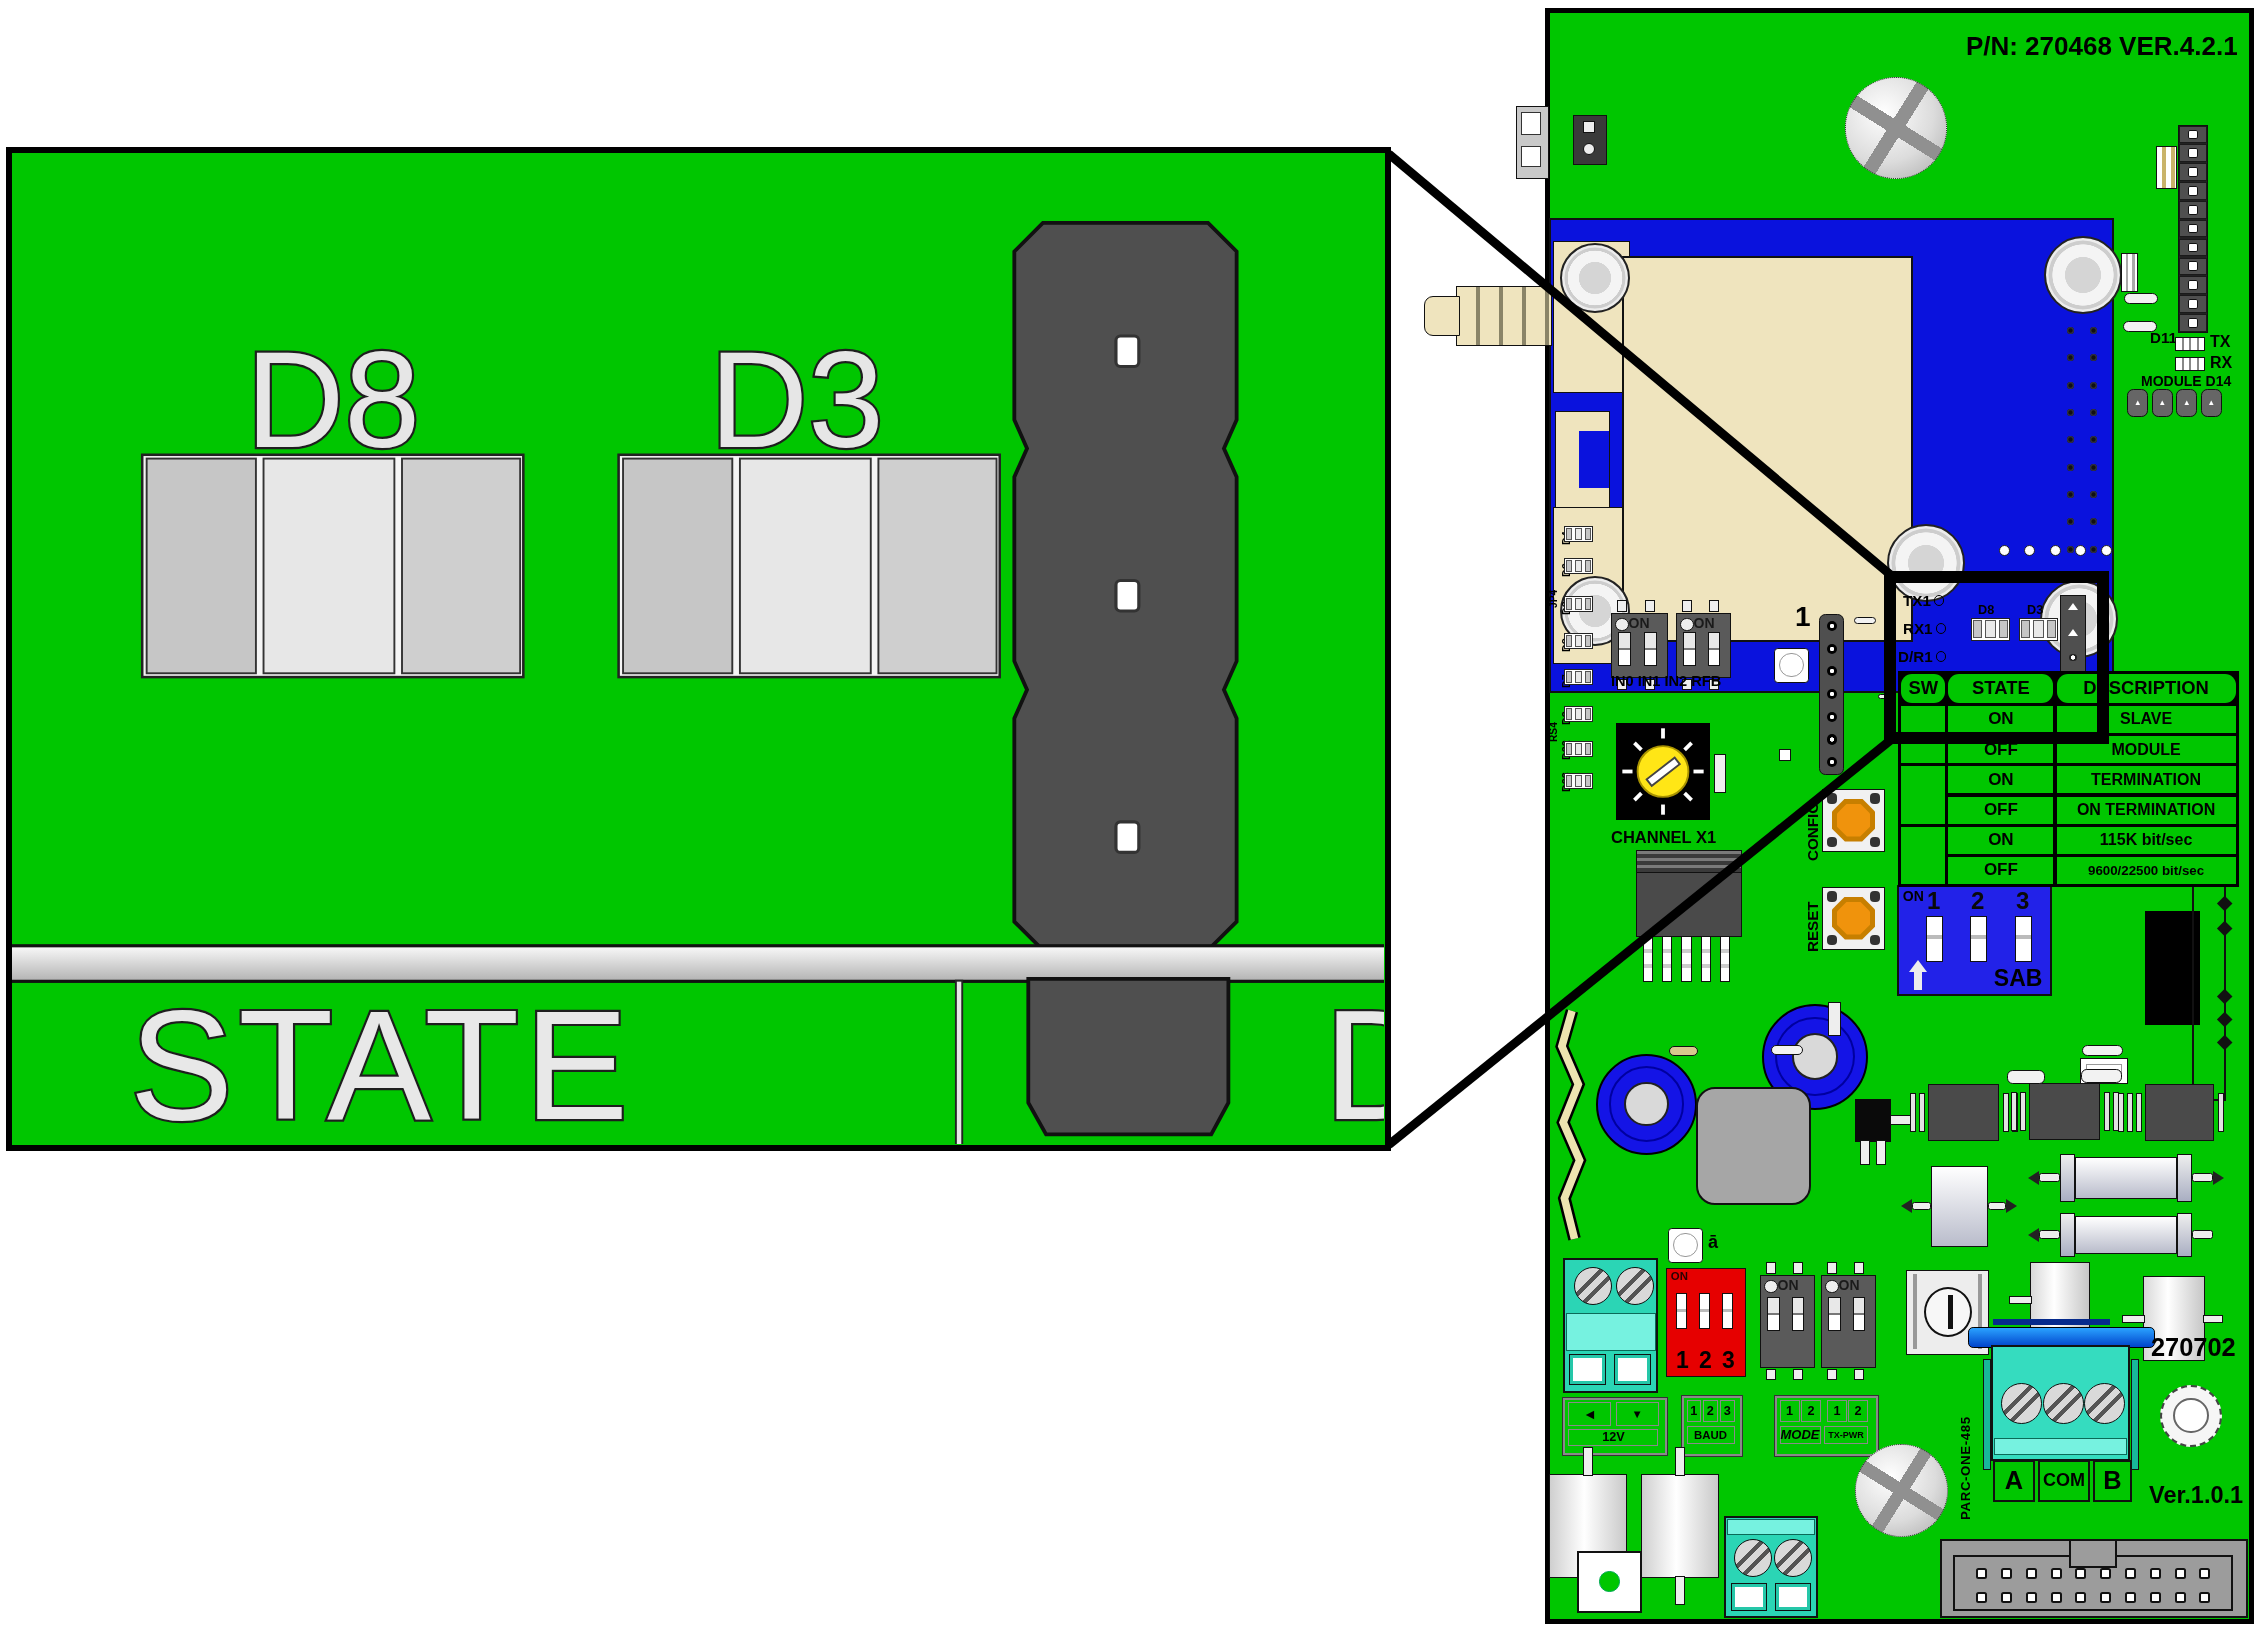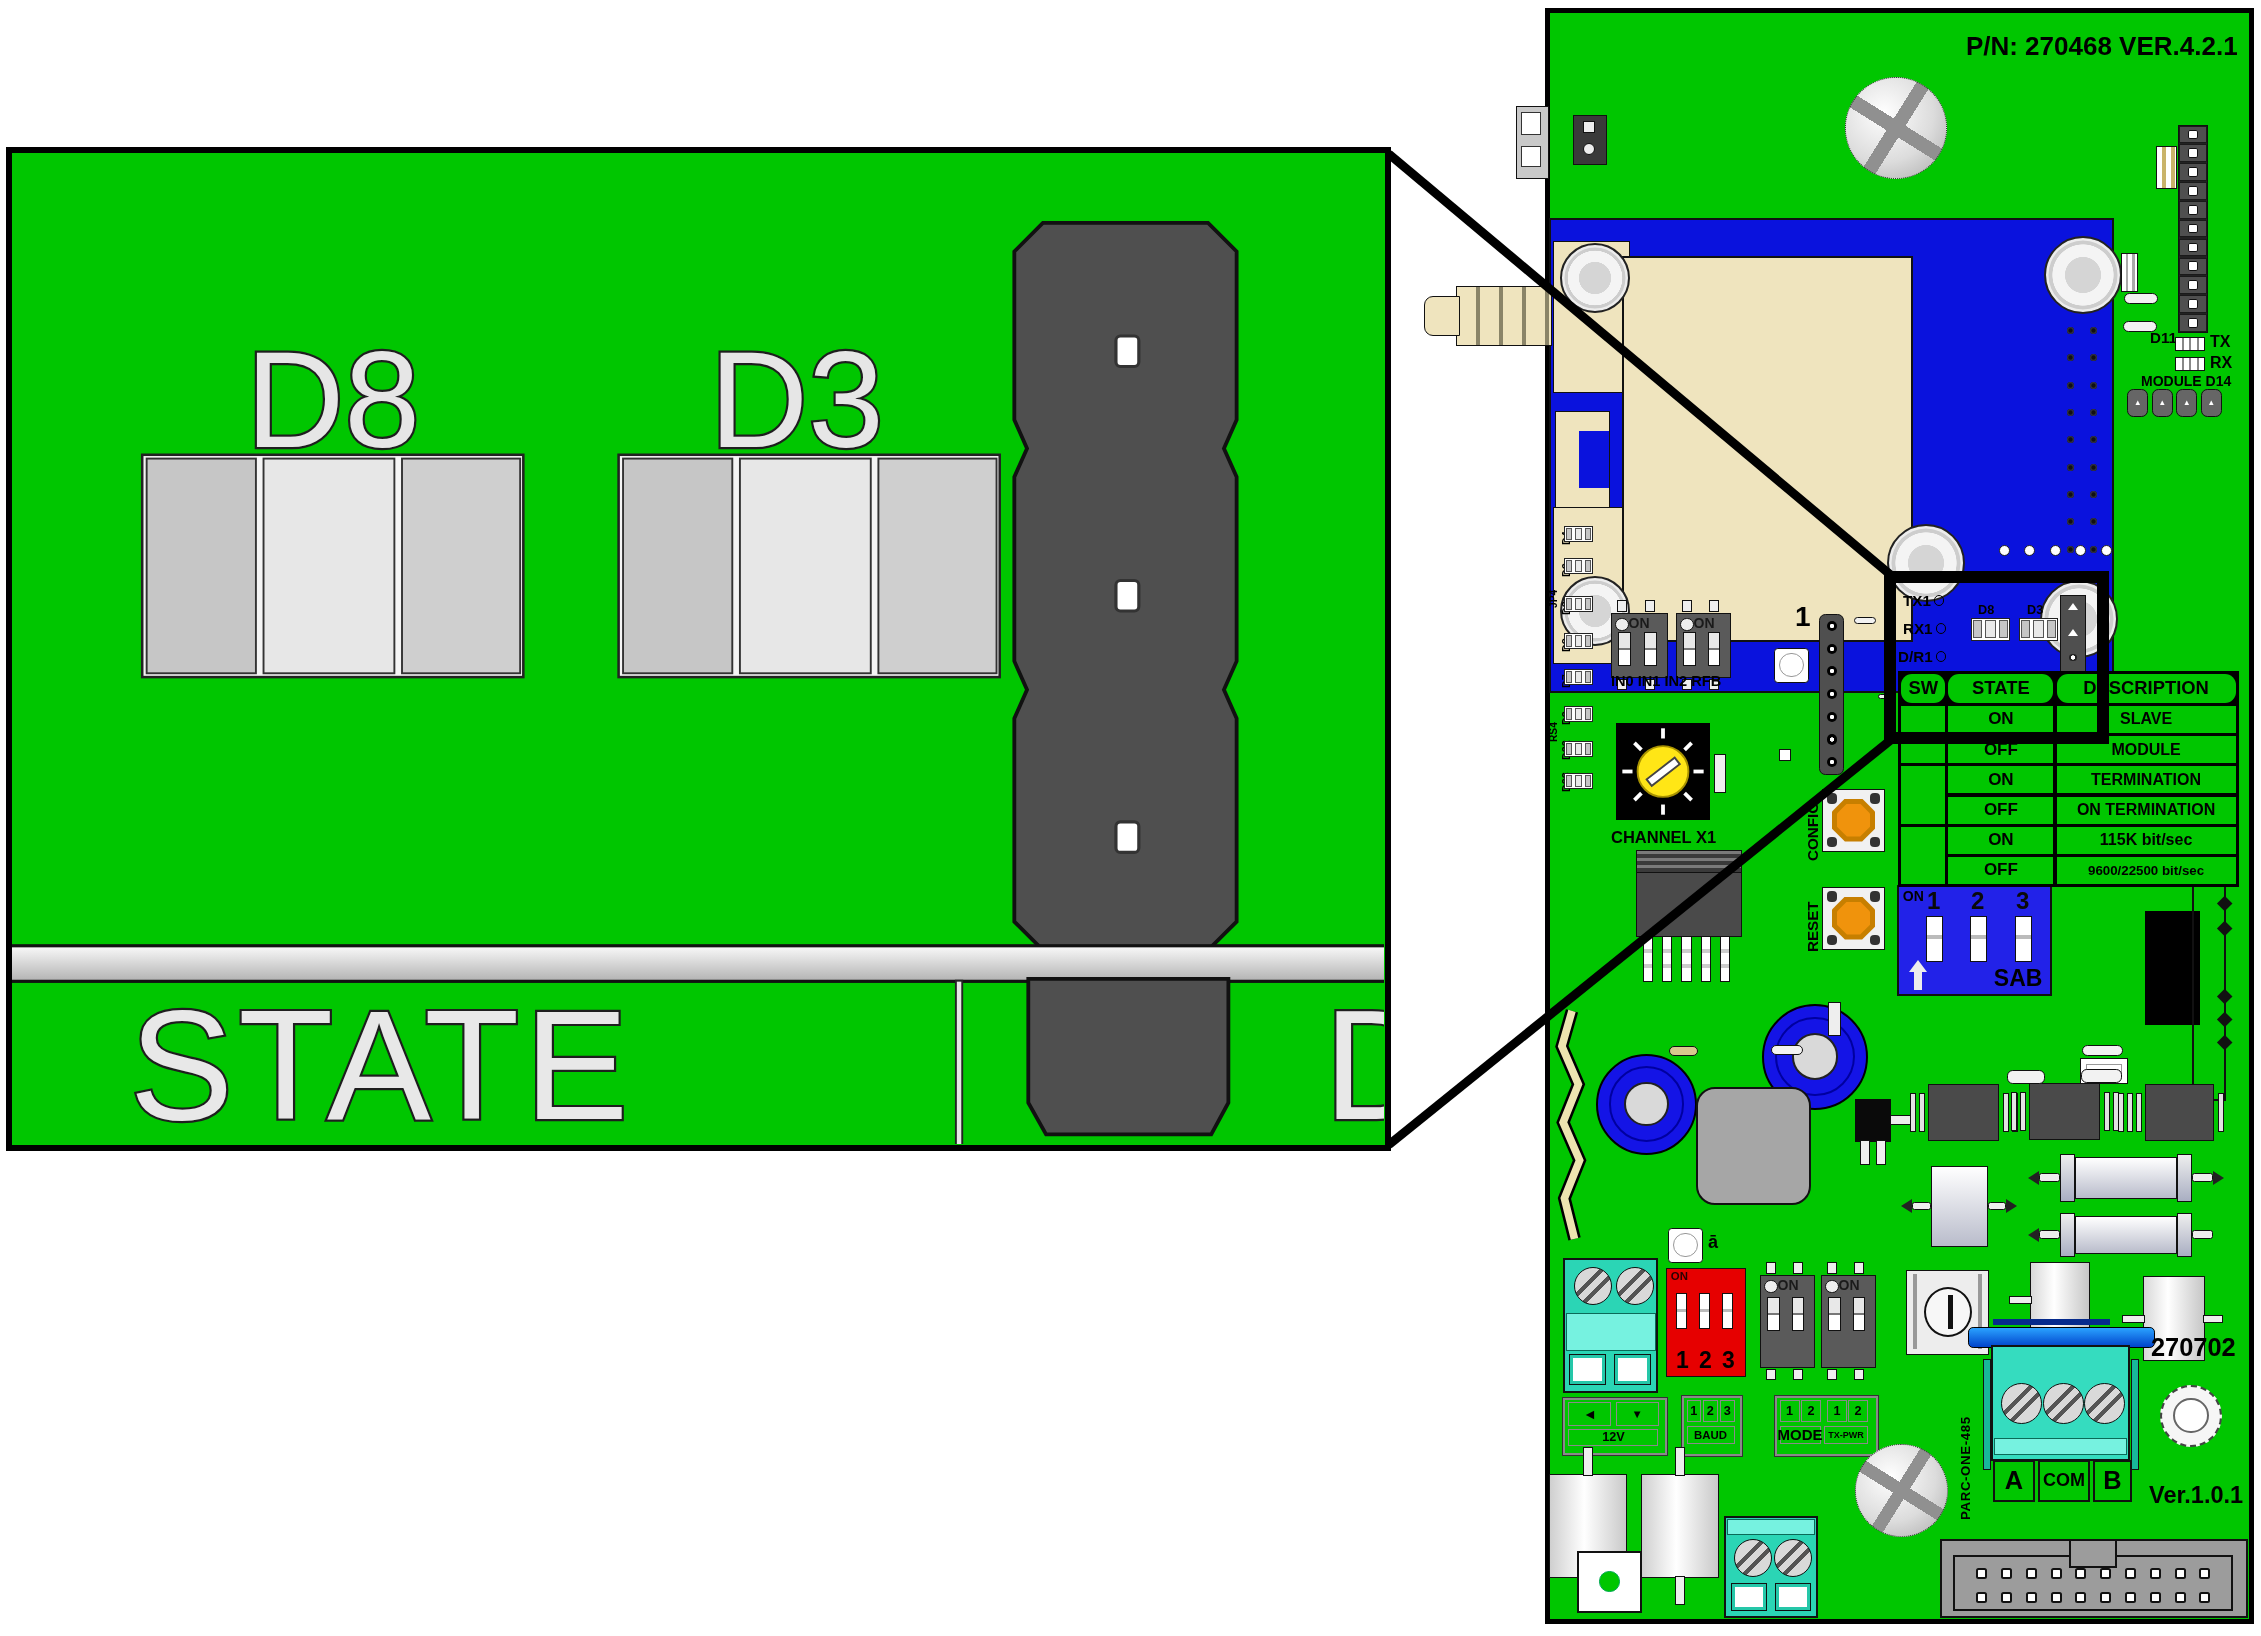--- a/index.html
+++ b/index.html
@@ -570,21 +570,21 @@
       <div class="gcell" style="left:2.5px;top:2.5px;width:12.7px;height:20.3px;font-size:12.7px;">1</div>
       <div class="gcell" style="left:19px;top:2.5px;width:12.7px;height:20.3px;font-size:12.7px;">2</div>
       <div class="gcell" style="left:36px;top:2.5px;width:12.7px;height:20.3px;font-size:12.7px;">3</div>
       <div class="gcell" style="left:2.5px;top:28px;width:46px;height:16.5px;font-size:11.4px;">BAUD</div>
     </div>
     <div class="gbox" style="left:225px;top:1383px;width:99px;height:56px;">
       <div class="gcell" style="left:2.5px;top:2.5px;width:18px;height:20.3px;font-size:12.7px;">1</div>
       <div class="gcell" style="left:24px;top:2.5px;width:18px;height:20.3px;font-size:12.7px;">2</div>
       <div class="gcell" style="left:50px;top:2.5px;width:18px;height:20.3px;font-size:12.7px;">1</div>
       <div class="gcell" style="left:71px;top:2.5px;width:18px;height:20.3px;font-size:12.7px;">2</div>
-      <div class="gcell" style="left:2.5px;top:28px;width:39px;height:16.5px;font-size:15px;">MODE</div>
+      <div class="gcell" style="left:2.5px;top:28px;width:39px;height:16.5px;font-size:13px;font-style:italic;">MODE</div>
       <div class="gcell" style="left:47px;top:28px;width:42px;height:16.5px;font-size:9px;">TX-PWR</div>
     </div>
 
     <div class="stand" style="left:-1.3px;top:1461px;width:76px;height:102px;">
       <i style="top:-28px;"></i>
         <i style="bottom:-28px;"></i>
     </div>
     <div class="stand" style="left:91px;top:1461px;width:76px;height:102px;">
       <i style="top:-28px;"></i>
         <i style="bottom:-28px;"></i>

